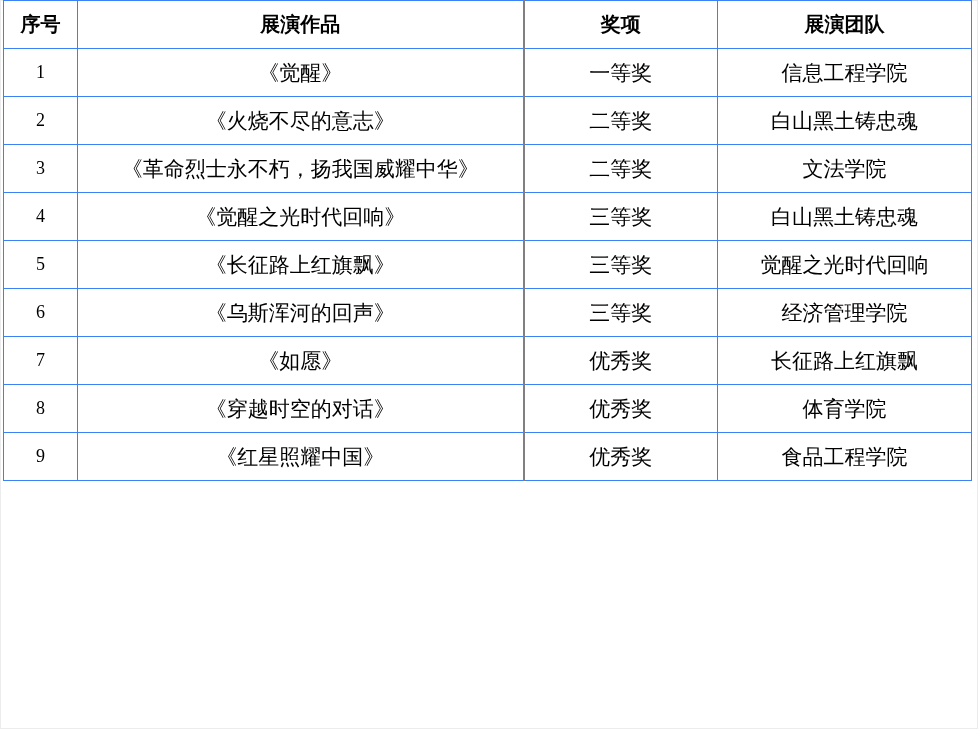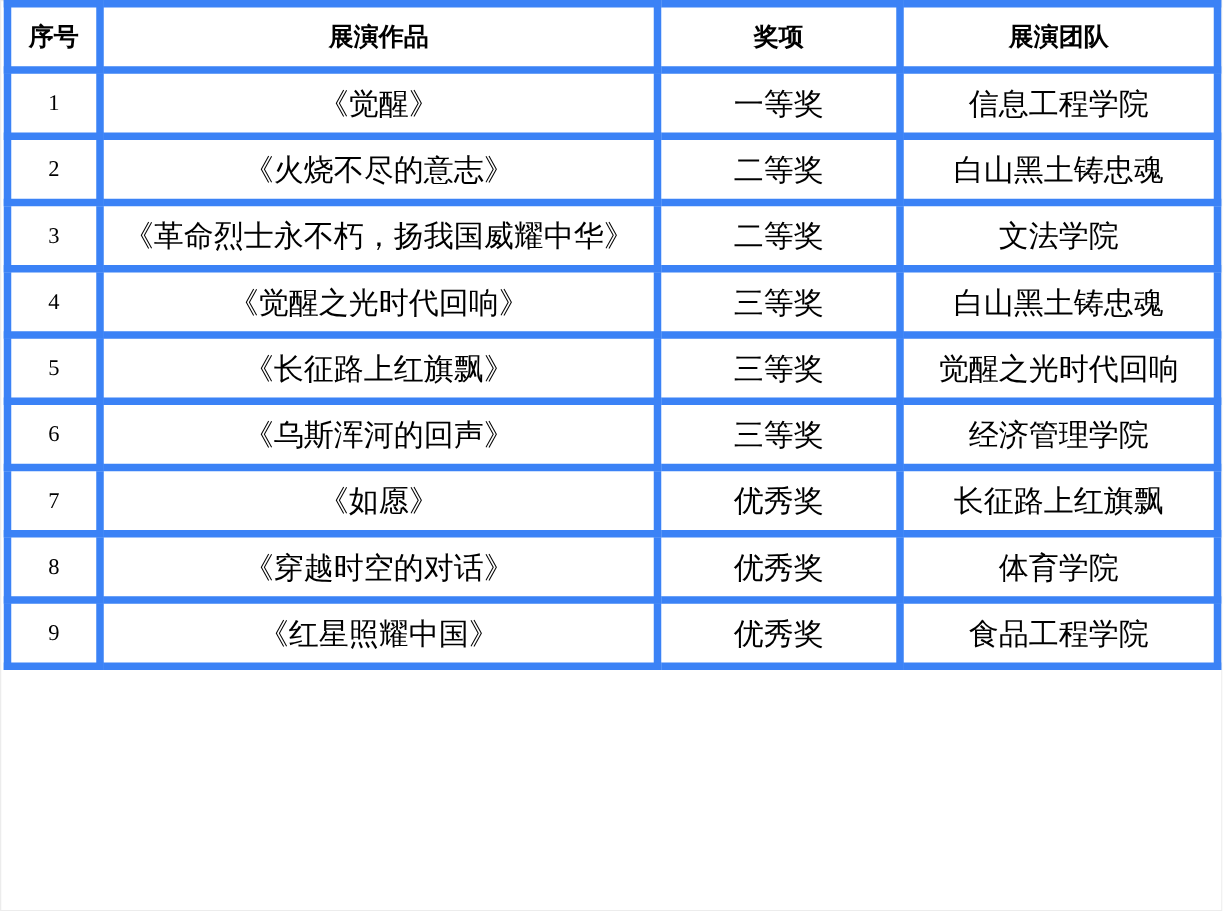--- a/index.html
+++ b/index.html
@@ -33,35 +33,35 @@
     white-space: nowrap;
   }
   table.awards {
     border-collapse: collapse;
     table-layout: fixed;
     width: 968px;
     margin-left: 3px;
   }
   table.awards th,
   table.awards td {
-    border: 6px solid #3b82f6;
+    border: 1px solid #3b82f6;
     text-align: center;
     vertical-align: middle;
     padding: 0 4px;
     overflow: hidden;
     white-space: nowrap;
   }
   table.awards th {
     height: 47px;
     font-size: 20px;
     font-weight: bold;
   }
   table.awards td {
     height: 47px;
-    font-size: 24px;
+    font-size: 21px;
     font-weight: normal;
   }
   
   table.awards th.col-award,
   table.awards td.col-award {
     border-left: 2px solid #808080;
   }
   table.awards td.col-no {
     font-size: 18px;
   }

